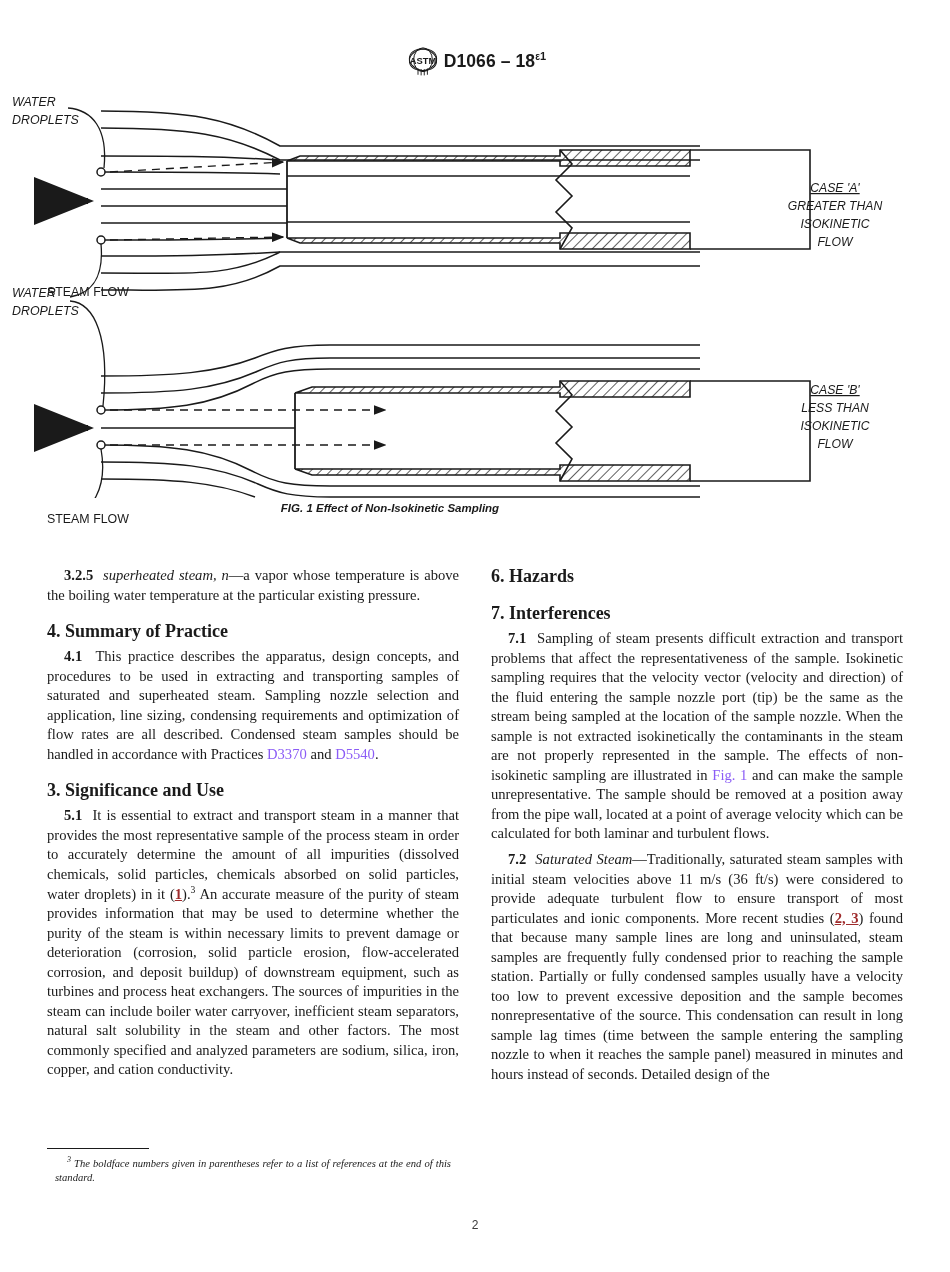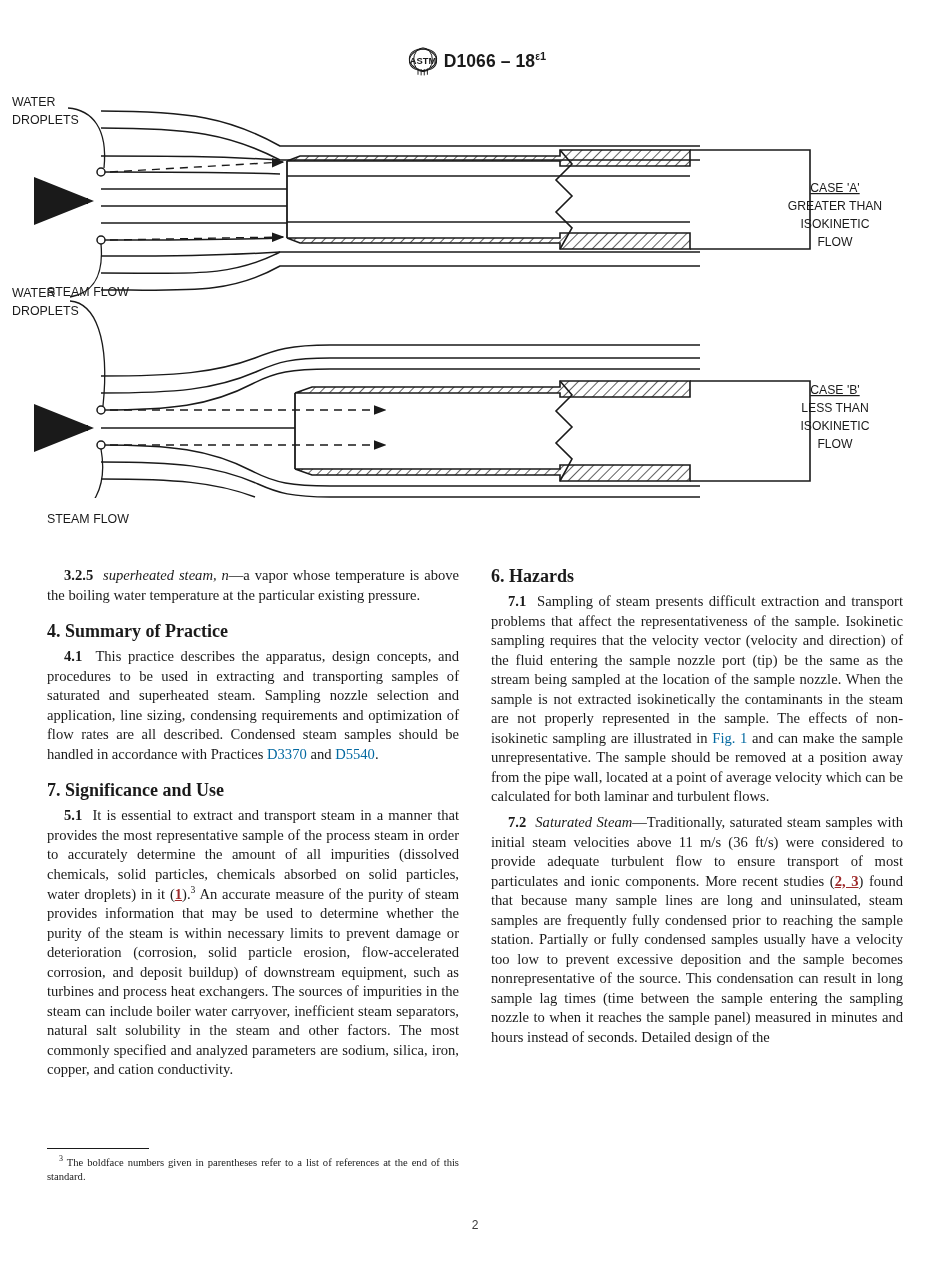--- a/index.html
+++ b/index.html
@@ -51,20 +51,21 @@
     vertical-align: super;
     font-weight: bold;
   }
 
   
   .figure-block {
     position: absolute;
     top: 88px;
     left: 0;
     width: 780px;
+    font-style: italic;
   }
   .figure-svg-wrap {
     width: 950px;
     height: 410px;
   }
   .figure-caption {
     margin-top: 4px;
     text-align: center;
     font-family: "Liberation Sans", "DejaVu Sans", sans-serif;
     font-size: 11.5px;
@@ -101,21 +102,21 @@
   h3.section {
     margin: 16px 0 5px 0;
     font-size: 18px;
     font-weight: bold;
     text-align: left;
   }
   h3.section:first-child { margin-top: 0; }
   .num { white-space: nowrap; font-weight: bold; }
   .it { font-style: italic; }
   .ref-link {
-    color: #0369a1;
+    color: #8b5cf6;
     text-decoration: none;
   }
   .ref-bold {
     color: #9e2a2b;
     font-weight: bold;
   }
   sup.fn {
     font-size: 9.6px;
     vertical-align: super;
     line-height: 0;
@@ -128,25 +129,26 @@
     top: 1148px;
     width: 412px;
   }
   .footnote-rule {
     width: 102px;
     height: 0;
     border-top: 1.1px solid #1a1a1a;
     margin-bottom: 7px;
   }
   p.footnote {
-    margin: 0;
+    margin: 8px;
     font-size: 10.6px;
     line-height: 14.2px;
     text-align: justify;
     text-indent: 12px;
+    font-style: italic;
   }
   p.footnote sup {
     font-size: 8px;
     vertical-align: super;
     line-height: 0;
   }
 
   
   .page-number {
     position: absolute;
@@ -301,46 +303,48 @@
       <text class="dlabel case" x="835" y="122" text-anchor="middle">GREATER THAN</text>
       <text class="dlabel case" x="835" y="140" text-anchor="middle">ISOKINETIC</text>
       <text class="dlabel case" x="835" y="158" text-anchor="middle">FLOW</text>
 
       <text class="dlabel case" x="835" y="306" text-anchor="middle" text-decoration="underline">CASE 'B'</text>
       <text class="dlabel case" x="835" y="324" text-anchor="middle">LESS THAN</text>
       <text class="dlabel case" x="835" y="342" text-anchor="middle">ISOKINETIC</text>
       <text class="dlabel case" x="835" y="360" text-anchor="middle">FLOW</text>
     </svg>
   </div>
+  <div class="figure-caption">FIG. 1 Effect of Non-Isokinetic Sampling</div>
 </div>
 
 <div style="position:absolute; left:47px; top:285px; font-family:'Liberation Sans', sans-serif; font-size:12.4px; color:#1a1a1a;">STEAM FLOW</div>
 
 <div style="position:absolute; left:47px; top:512px; font-family:'Liberation Sans', sans-serif; font-size:12.4px; color:#1a1a1a;">STEAM FLOW</div>
 
 <div class="columns">
 
   <div class="col col-left">
 
     <p class="body"><span class="num">3.2.5</span>&nbsp;&nbsp;<span class="it">superheated steam, n</span><span>—a vapor whose temperature is above the boiling water temperature at the particular existing pressure.</span></p>
 
     <h3 class="section">4.  Summary of Practice</h3>
 
     <p class="body"><span class="num">4.1</span>&nbsp;&nbsp;<span>This practice describes the apparatus, design concepts, and procedures to be used in extracting and transporting samples of saturated and superheated steam. Sampling nozzle selection and application, line sizing, condensing requirements and optimization of flow rates are all described. Condensed steam samples should be handled in accordance with Practices </span><a href="#" class="ref-link">D3370</a><span> and </span><a href="#" class="ref-link">D5540</a><span>.</span></p>
 
-    <h3 class="section">7.  Significance and Use</h3>
+    <h3 class="section">3.  Significance and Use</h3>
 
     <p class="body"><span class="num">5.1</span>&nbsp;&nbsp;<span>It is essential to extract and transport steam in a manner that provides the most representative sample of the process steam in order to accurately determine the amount of all impurities (dissolved chemicals, solid particles, chemicals absorbed on solid particles, water droplets) in it (</span><a href="#" class="ref-bold">1</a><span>).</span><sup class="fn">3</sup><span> An accurate measure of the purity of steam provides information that may be used to determine whether the purity of the steam is within necessary limits to prevent damage or deterioration (corrosion, solid particle erosion, flow-accelerated corrosion, and deposit buildup) of downstream equipment, such as turbines and process heat exchangers. The sources of impurities in the steam can include boiler water carryover, inefficient steam separators, natural salt solubility in the steam and other factors. The most commonly specified and analyzed parameters are sodium, silica, iron, copper, and cation conductivity.</span></p>
   </div>
 
   <div class="col col-right">
 
     <h3 class="section">6.  Hazards</h3>
 
 
+    <h3 class="section">7.  Interferences</h3>
 
     <p class="body"><span class="num">7.1</span>&nbsp;&nbsp;<span>Sampling of steam presents difficult extraction and transport problems that affect the representativeness of the sample. Isokinetic sampling requires that the velocity vector (velocity and direction) of the fluid entering the sample nozzle port (tip) be the same as the stream being sampled at the location of the sample nozzle. When the sample is not extracted isokinetically the contaminants in the steam are not properly represented in the sample. The effects of non-isokinetic sampling are illustrated in </span><a href="#" class="ref-link">Fig. 1</a><span> and can make the sample unrepresentative. The sample should be removed at a position away from the pipe wall, located at a point of average velocity which can be calculated for both laminar and turbulent flows.</span></p>
 
     <p class="body" style="margin-top:6px;"><span class="num">7.2</span>&nbsp;&nbsp;<span class="it">Saturated Steam</span><span>—Traditionally, saturated steam samples with initial steam velocities above 11 m/s (36 ft/s) were considered to provide adequate turbulent flow to ensure transport of most particulates and ionic components. More recent studies (</span><a href="#" class="ref-bold">2, 3</a><span>) found that because many sample lines are long and uninsulated, steam samples are frequently fully condensed prior to reaching the sample station. Partially or fully condensed samples usually have a velocity too low to prevent excessive deposition and the sample becomes nonrepresentative of the source. This condensation can result in long sample lag times (time between the sample entering the sampling nozzle to when it reaches the sample panel) measured in minutes and hours instead of seconds. Detailed design of the</span></p>
   </div>
 </div>
 
 <div class="footnote-area">
   <div class="footnote-rule"></div>
   <p class="footnote"><sup>3</sup><span> The boldface numbers given in parentheses refer to a list of references at the end of this standard.</span></p>

